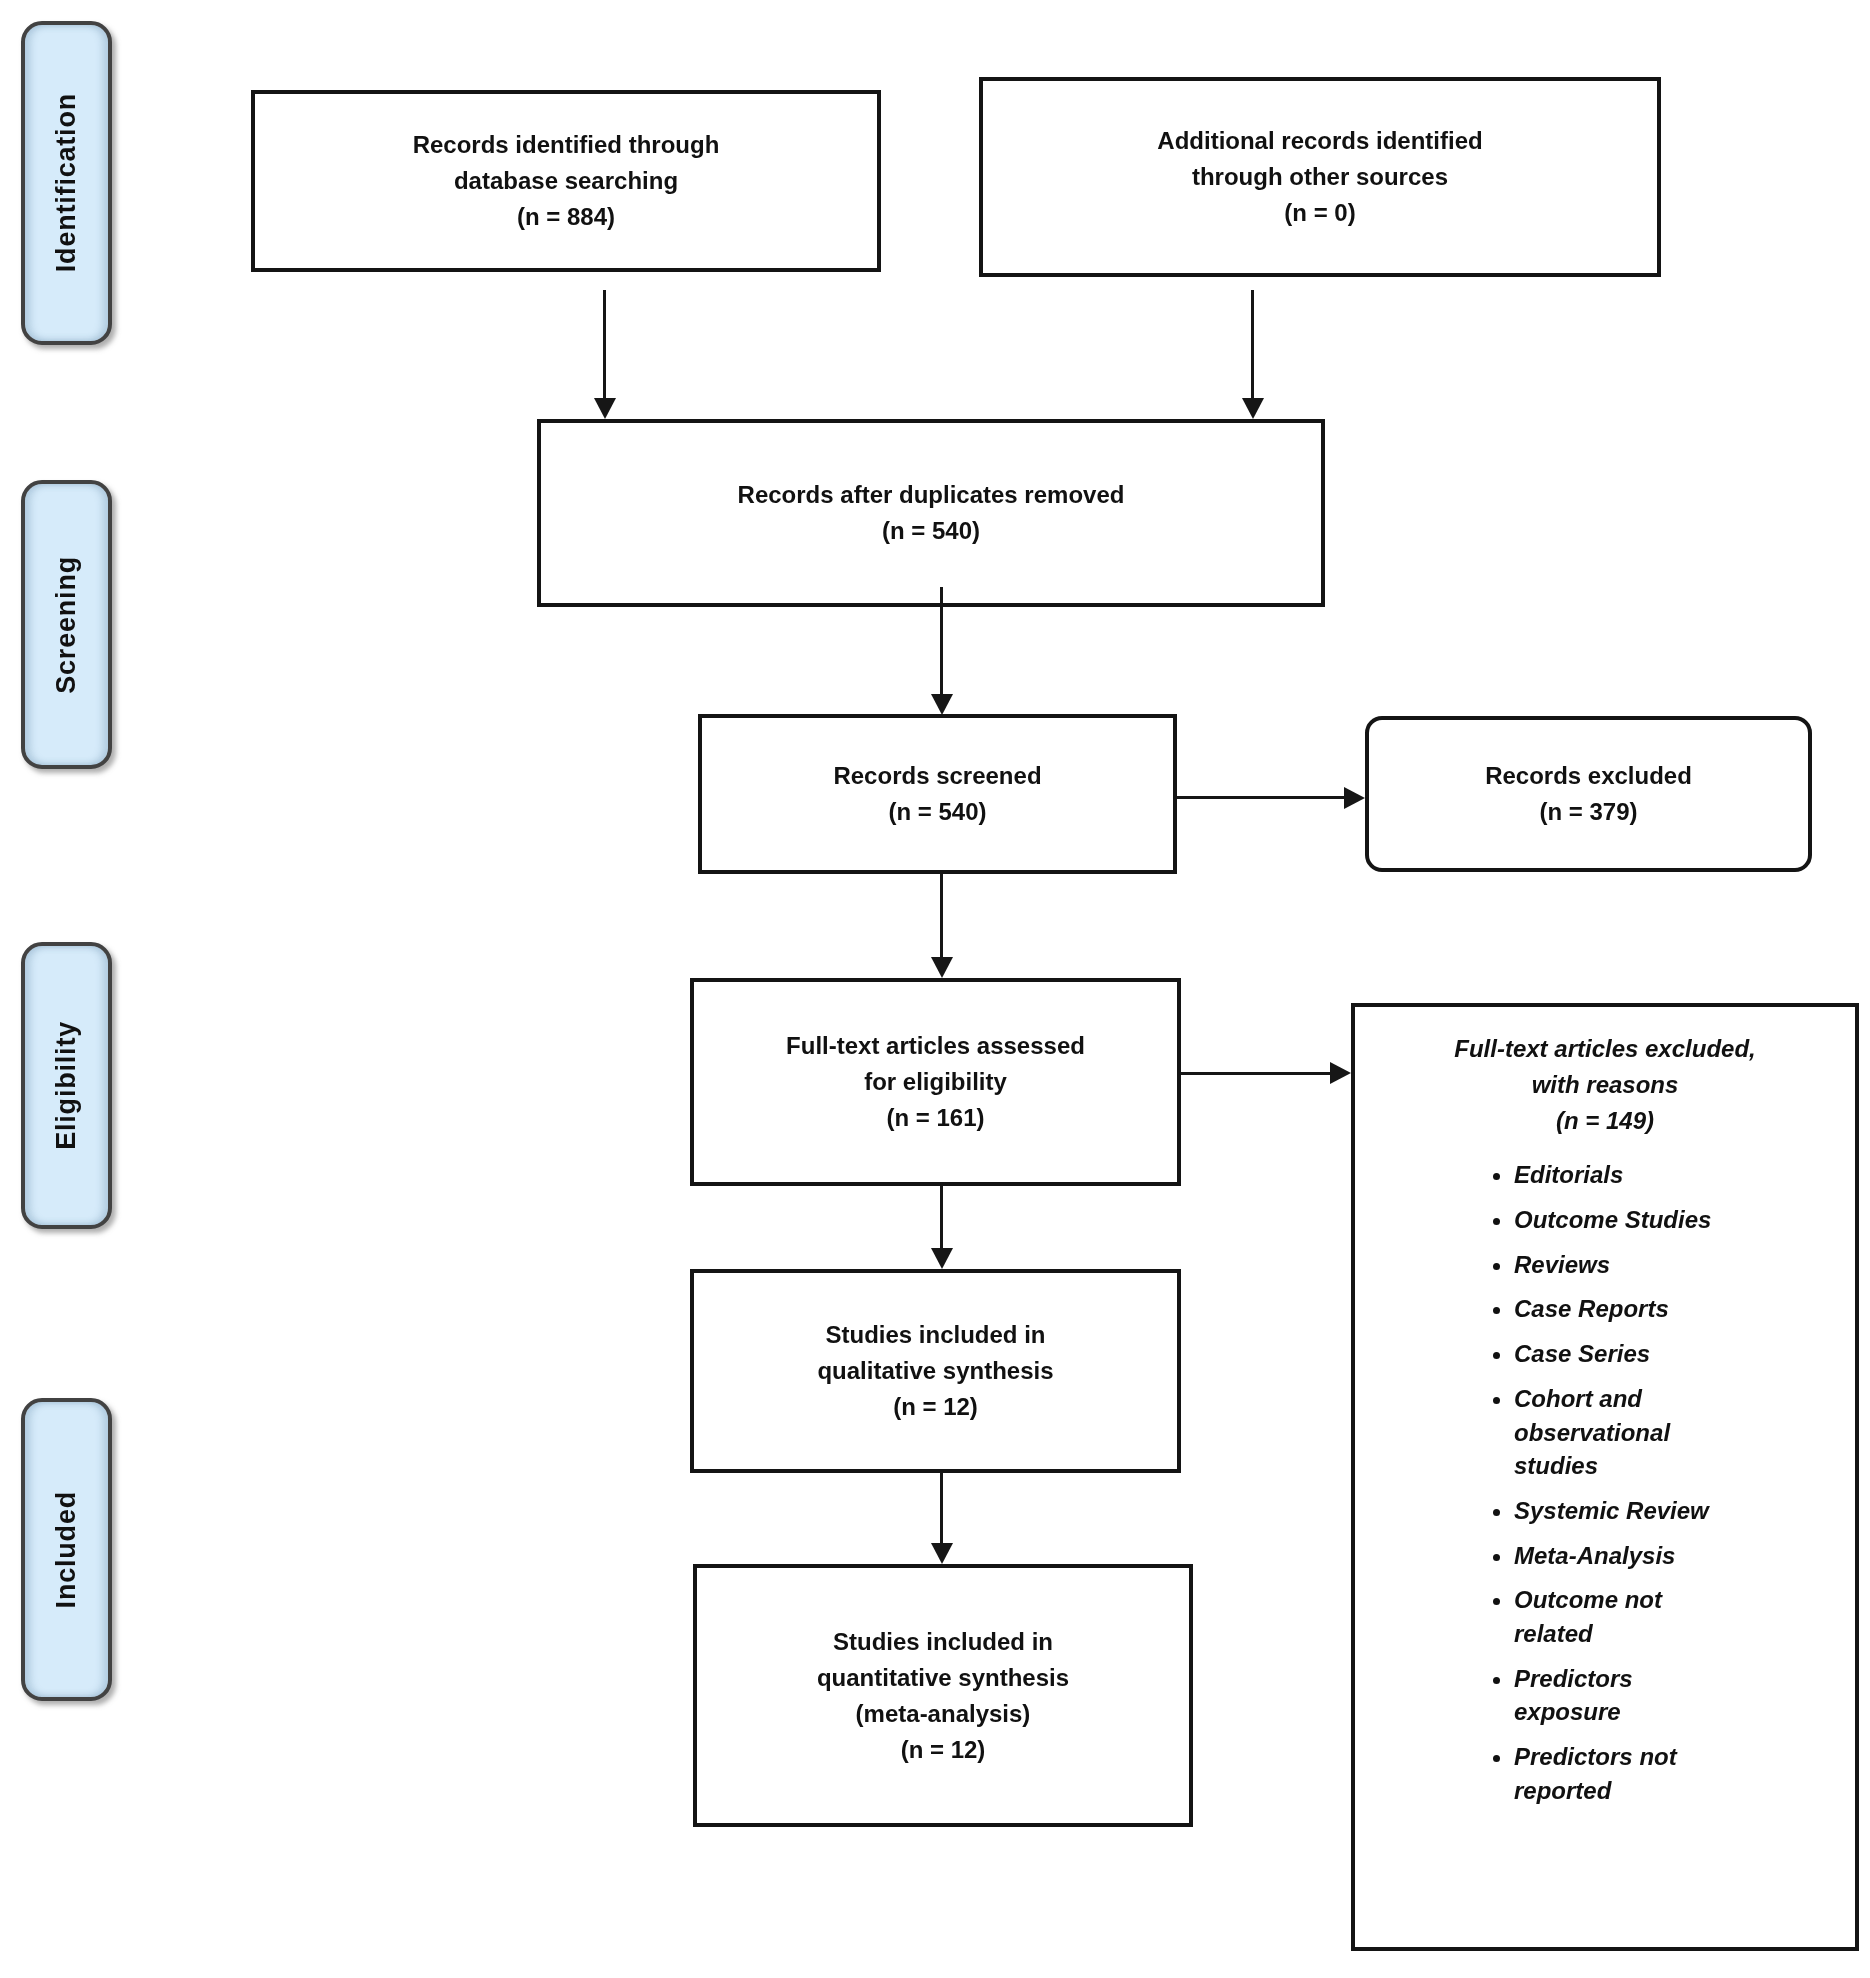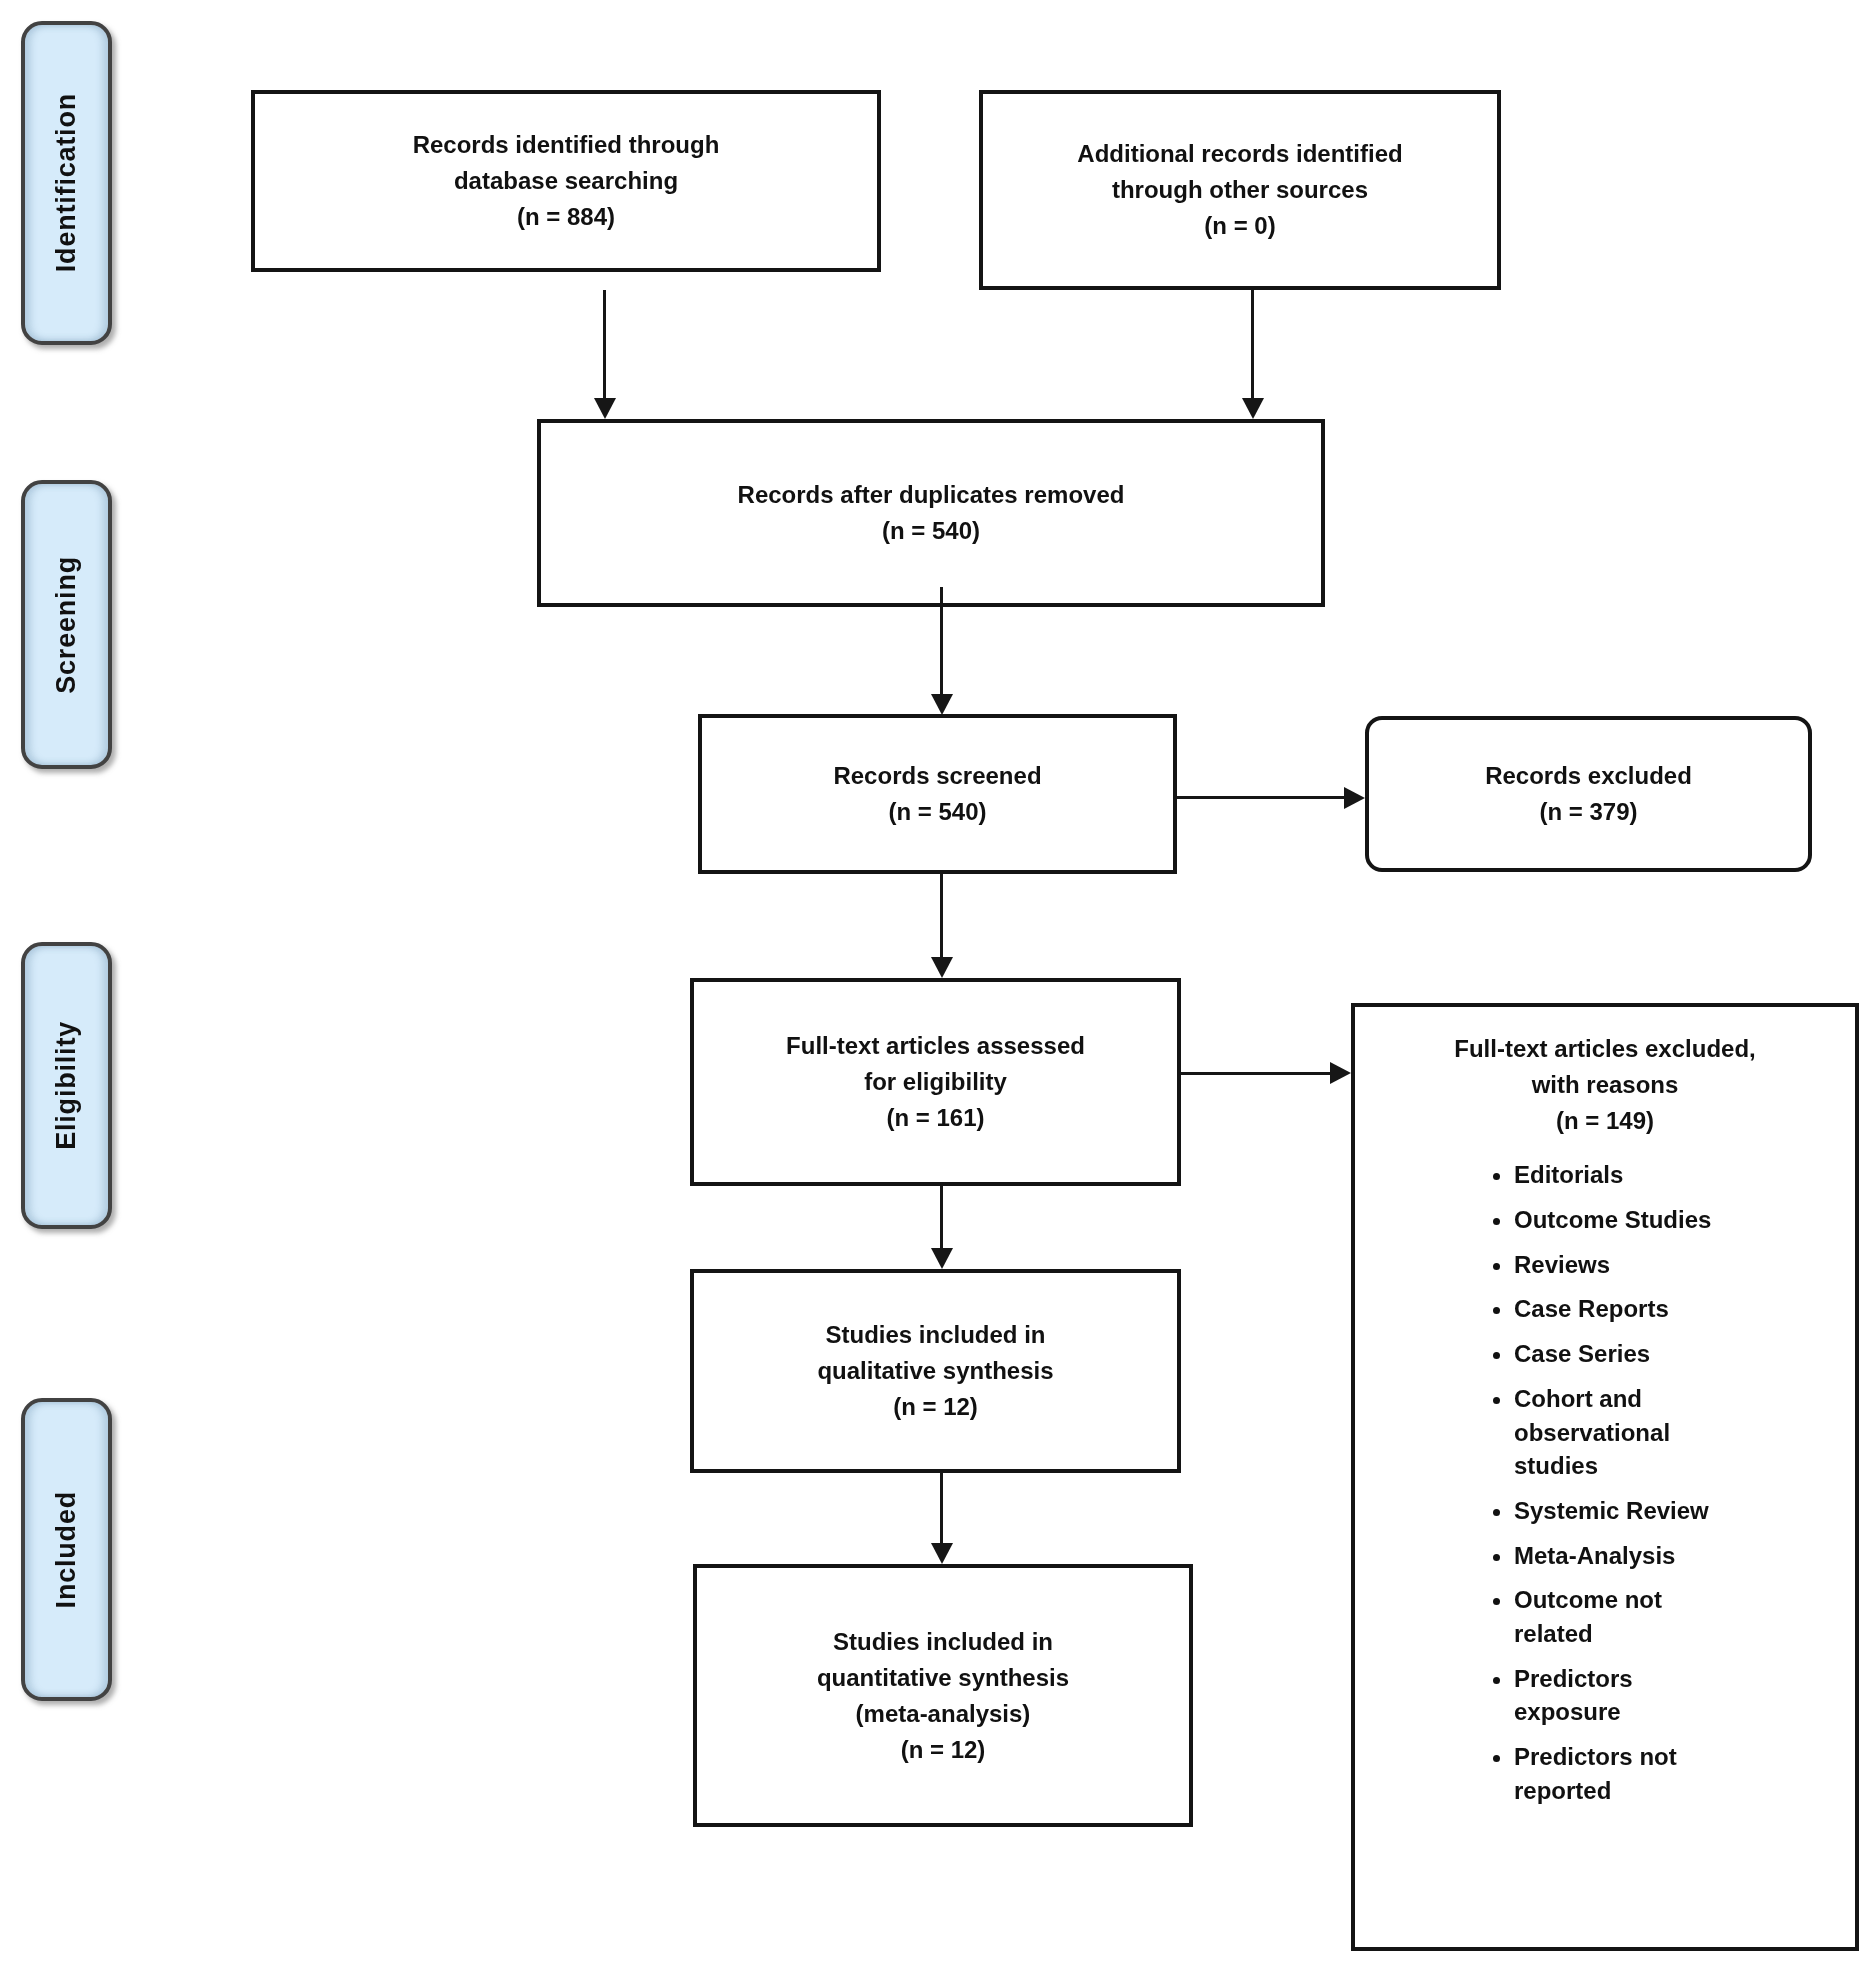--- a/index.html
+++ b/index.html
@@ -49,30 +49,31 @@
     box-sizing:border-box;
     display:flex;align-items:center;justify-content:center;
     text-align:center;
   }
   .box-text{
     white-space:pre-line;
     font-size:24px;font-weight:bold;line-height:1.5;
     padding:0 17.6px;
   }
   .fbox--db{left:251px;top:90px;width:630px;height:182px;}
-  .fbox--other{left:979px;top:90px;width:522px;height:200px;}
+  .fbox--other{left:979px;top:77px;width:682px;height:200px;}
   .fbox--dupes{left:537px;top:419px;width:788px;height:188px;}
   .fbox--screened{left:698px;top:714px;width:479px;height:160px;}
   .fbox--excluded{left:1365px;top:716px;width:447px;height:156px;border-radius:17px;}
   .fbox--fulltext{left:690px;top:978px;width:491px;height:208px;justify-content:center;}
   .fbox--qual{left:690px;top:1269px;width:491px;height:204px;}
   .fbox--quant{left:693px;top:1564px;width:500px;height:263px;}
   .fbox--reasons{
     left:1351px;top:1003px;width:508px;height:948px;
     display:block;
+    font-style:italic;
   }
   .reasons-header{
     white-space:pre-line;
     font-size:24px;font-weight:bold;line-height:1.5;
     text-align:center;
     padding:24px 14.4px 0 14.4px;
   }
   .reasons-list{
     width:212px;
     margin:19px 0 0 118px;

